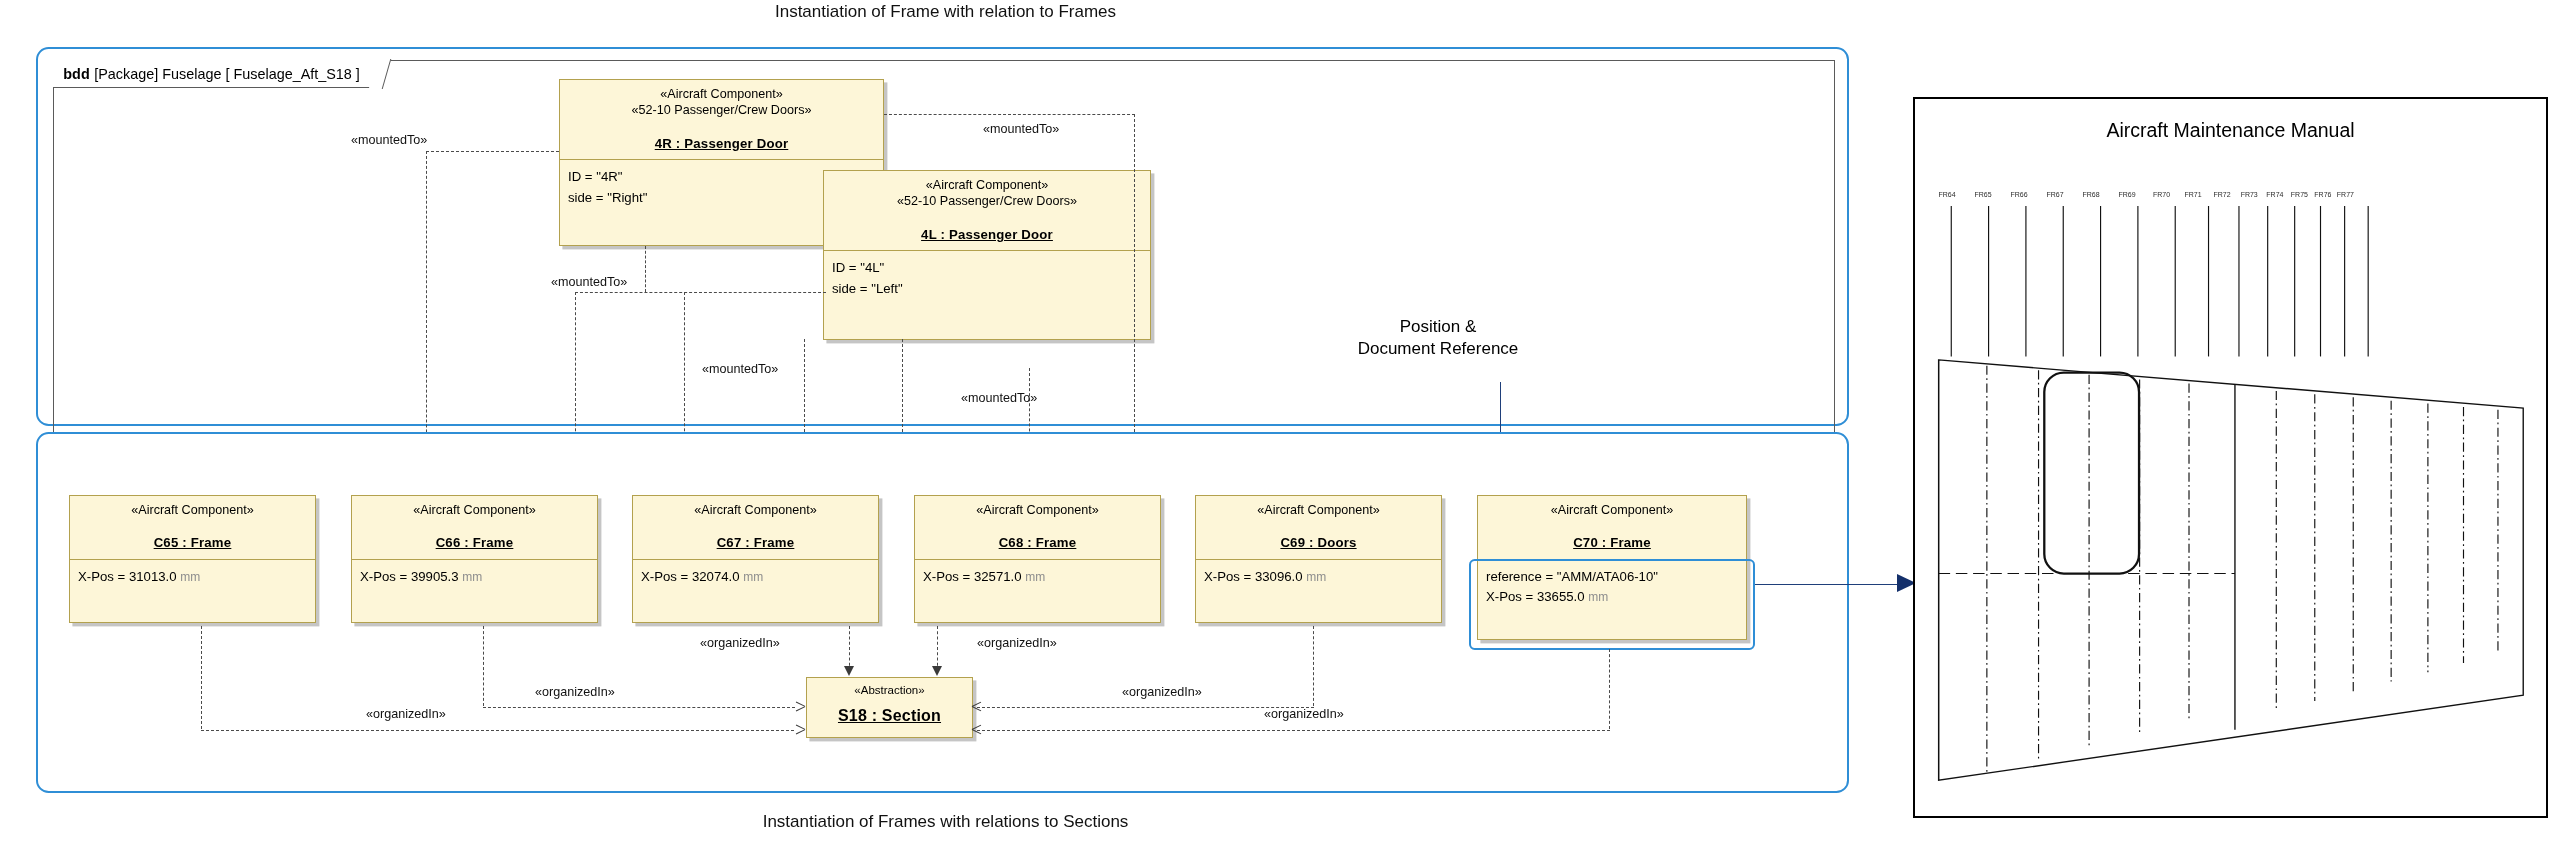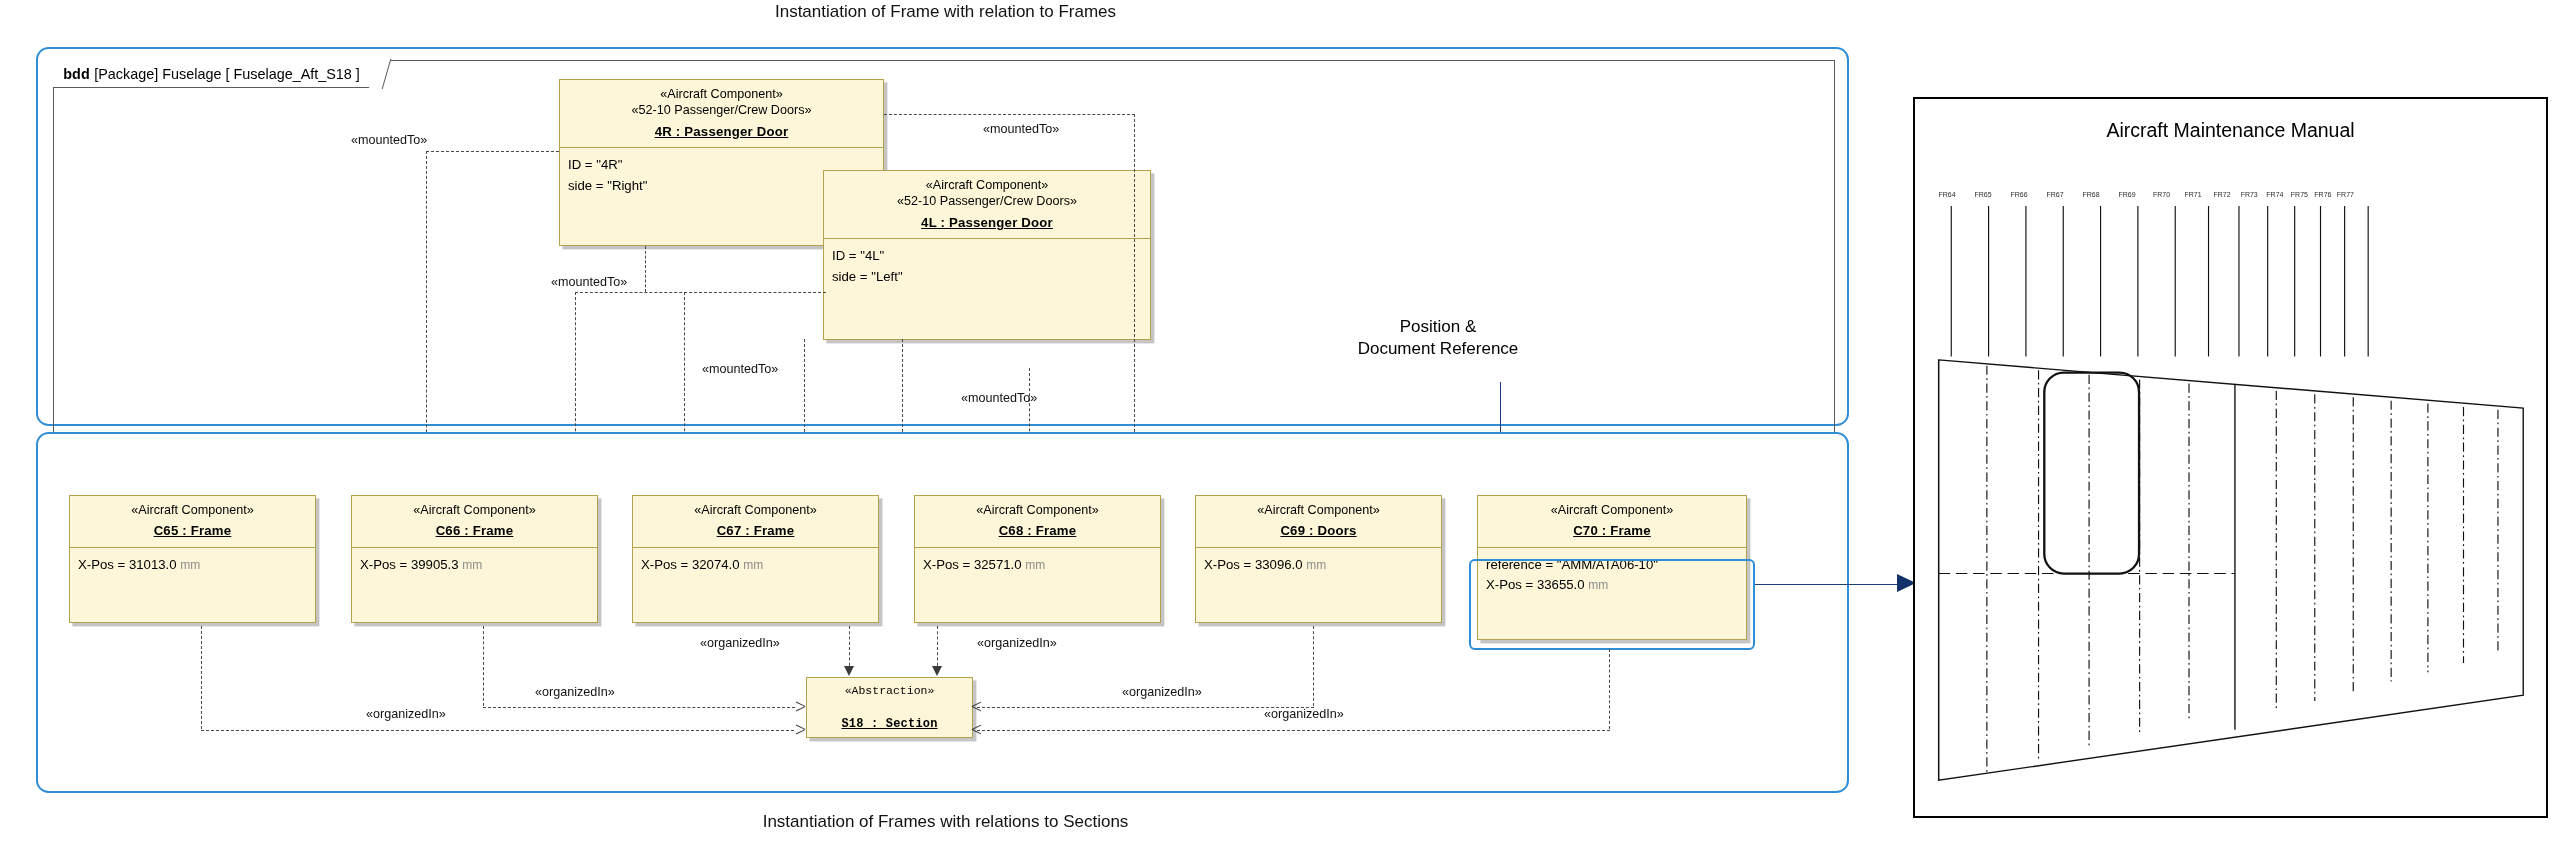--- a/index.html
+++ b/index.html
@@ -25,30 +25,30 @@
   .tabclip{position:absolute;right:-8px;top:-1.1px;width:14px;height:30px;
            background:#fff;border-right:1.1px solid #5a5a5a;
            transform:skewX(-16deg);box-sizing:border-box;}
 
   
   .block{box-sizing:border-box;background:#fdf6d8;border:1.1px solid #b3a14e;
          box-shadow:3.4px 3.4px 0 0 rgba(150,150,150,.55);}
   .block .hdr{padding:5.7px 7px 7px;text-align:center;line-height:1.32;}
   .block .stereo{font-size:12.6px;white-space:nowrap;}
   .block .nm{font-size:13.2px;font-weight:bold;text-decoration:underline;white-space:nowrap;
-             margin-top:4px;letter-spacing:0.2px;}
+             margin-top:16px;letter-spacing:0.2px;}
   .block .sep{border-top:1.1px solid #b3a14e;}
   .block .compart{padding:7px 8px;line-height:1.55;}
   .block .attr{font-size:13.2px;white-space:nowrap;}
   .block .unit{color:#8d8d8d;font-size:12px;}
 
   
-  .block.small .hdr{padding:4.6px 5.7px 5.7px;font-family:Liberation Mono, monospace;}
+  .block.small .hdr{padding:4.6px 5.7px 5.7px;}
   .block.small .stereo{font-size:11.5px;}
-  .block.small .nm{font-size:12px;margin-top:19px;}
+  .block.small .nm{font-size:16px;margin-top:7px;}
 
   
   .hl-box{position:absolute;border:2.9px solid #2f8ed6;border-radius:5.7px;box-sizing:border-box;
           pointer-events:none;}
 
   
   .vline{position:absolute;width:0;border-left:1.1px dashed #4a4a4a;}
   .hline{position:absolute;height:0;border-top:1.1px dashed #4a4a4a;}
   .arrow-d{position:absolute;width:0;height:0;
            border-left:5.2px solid transparent;border-right:5.2px solid transparent;

